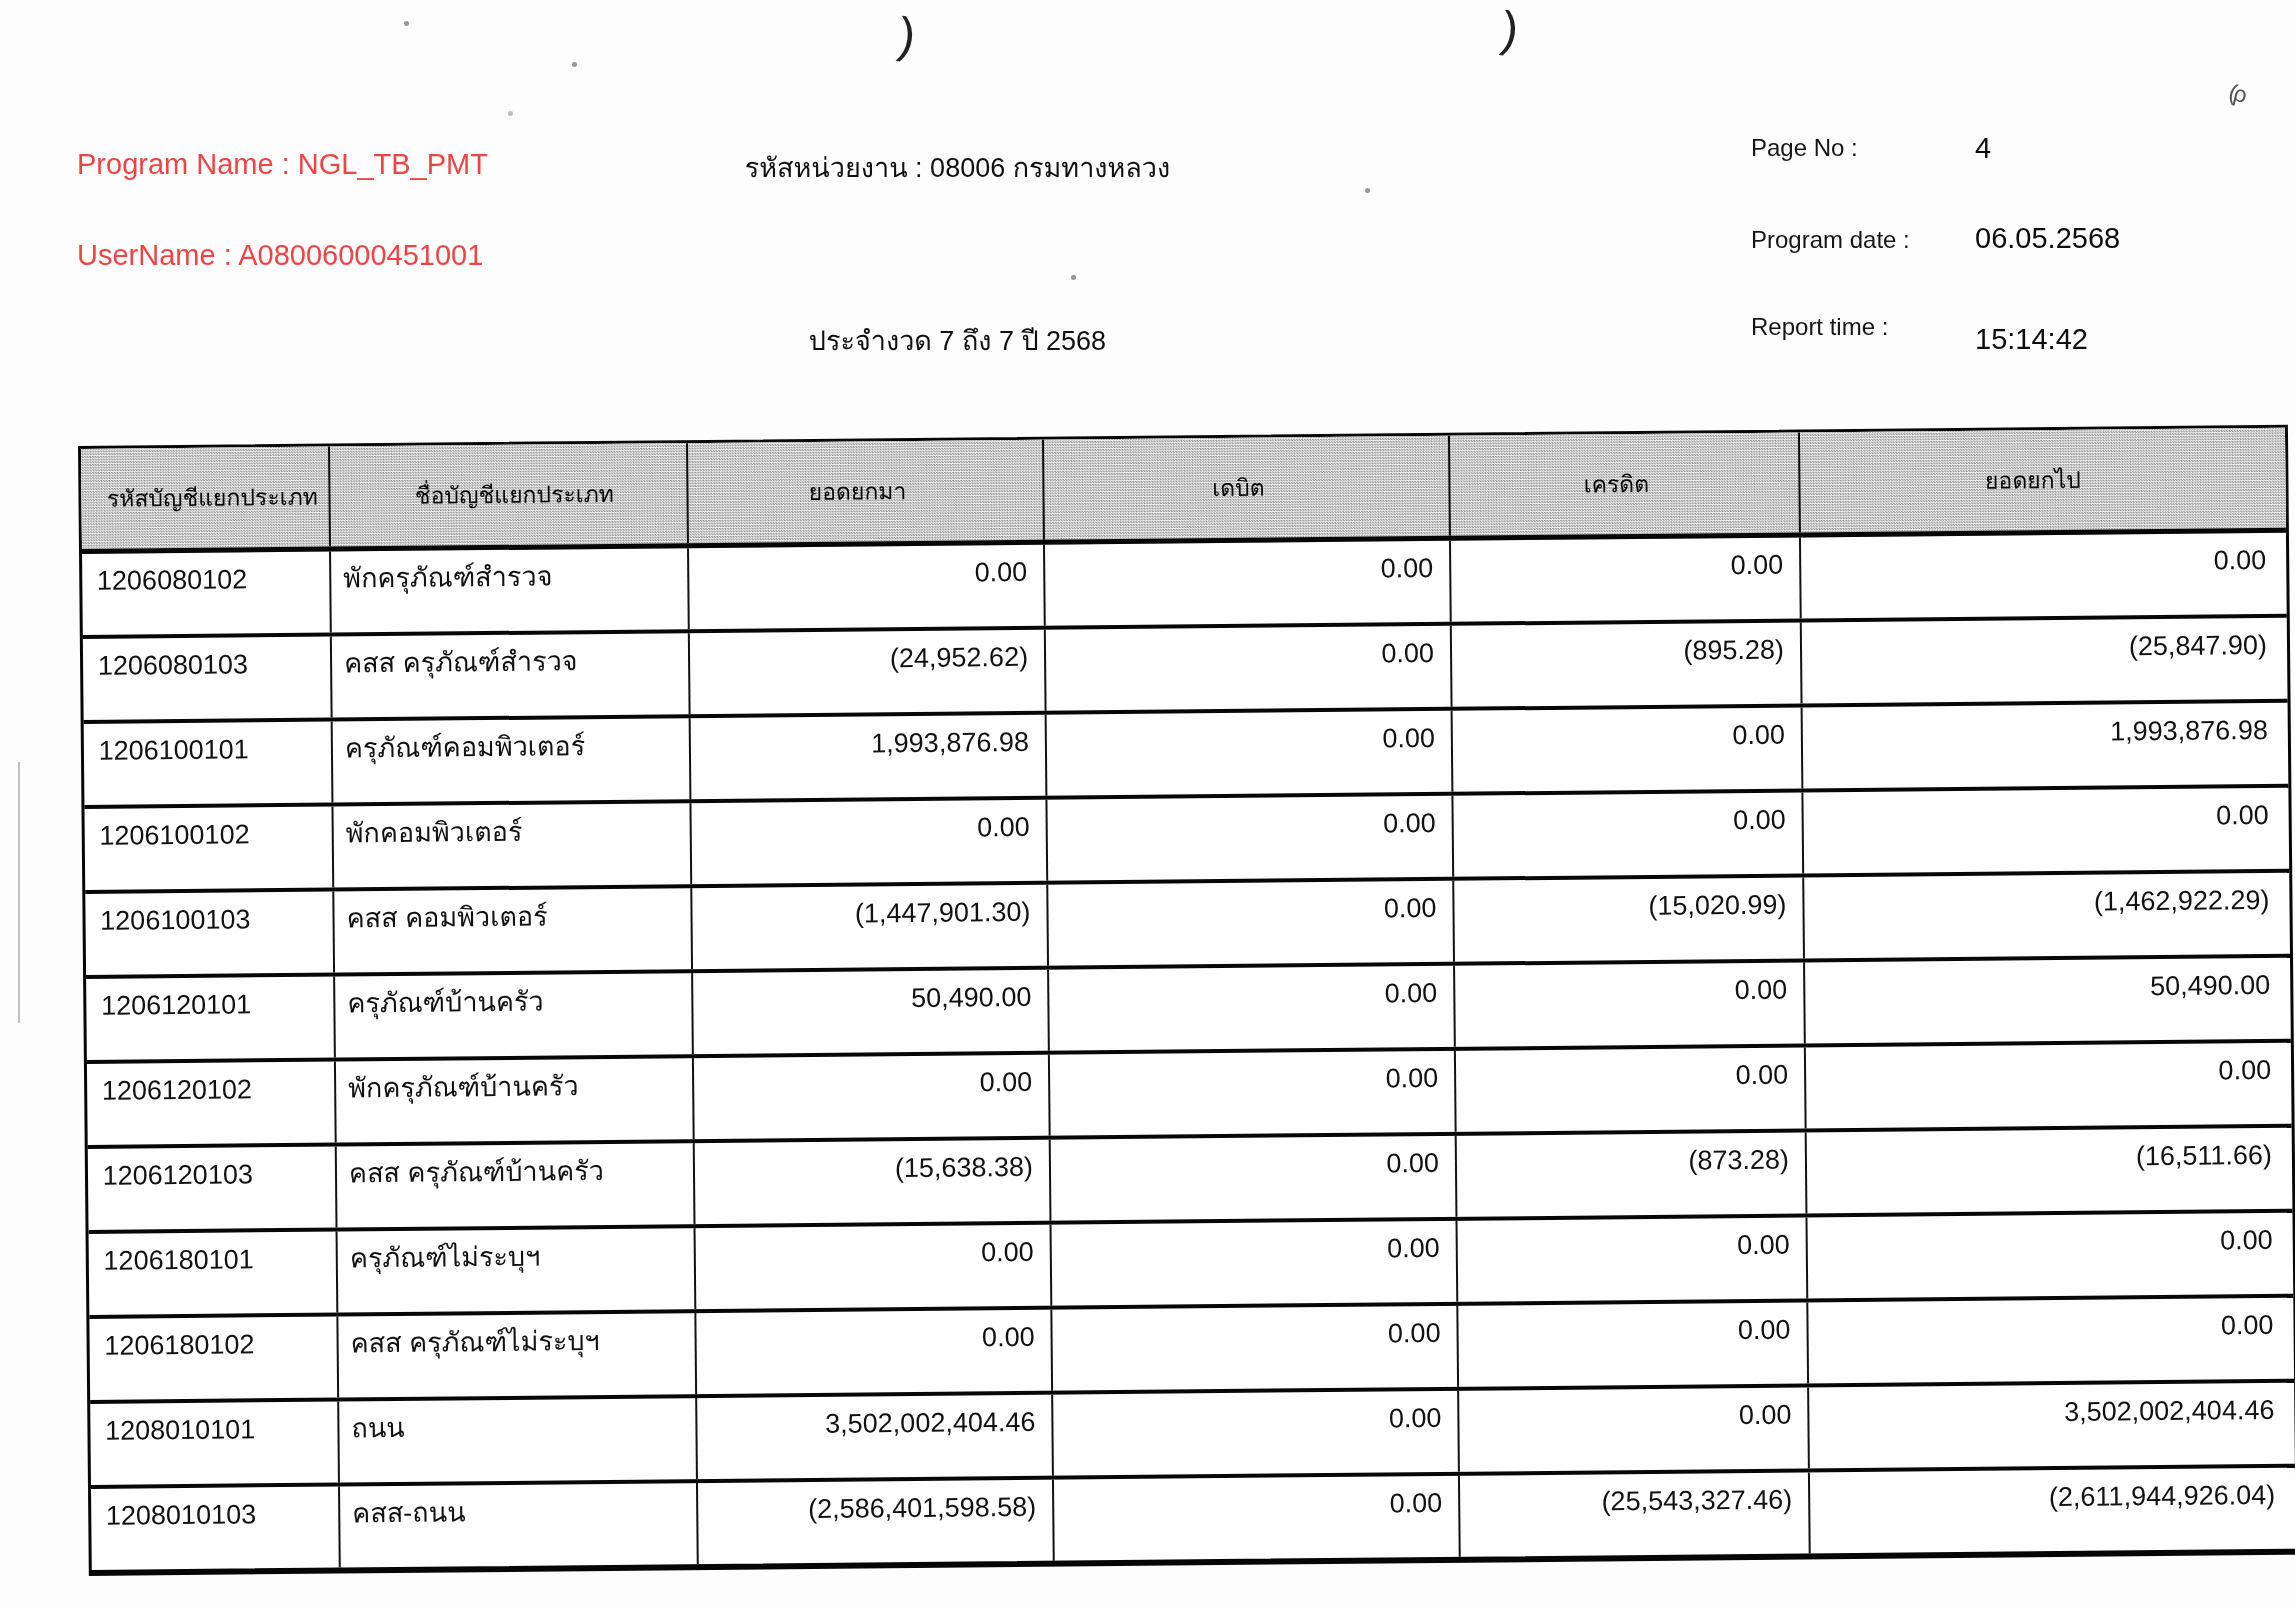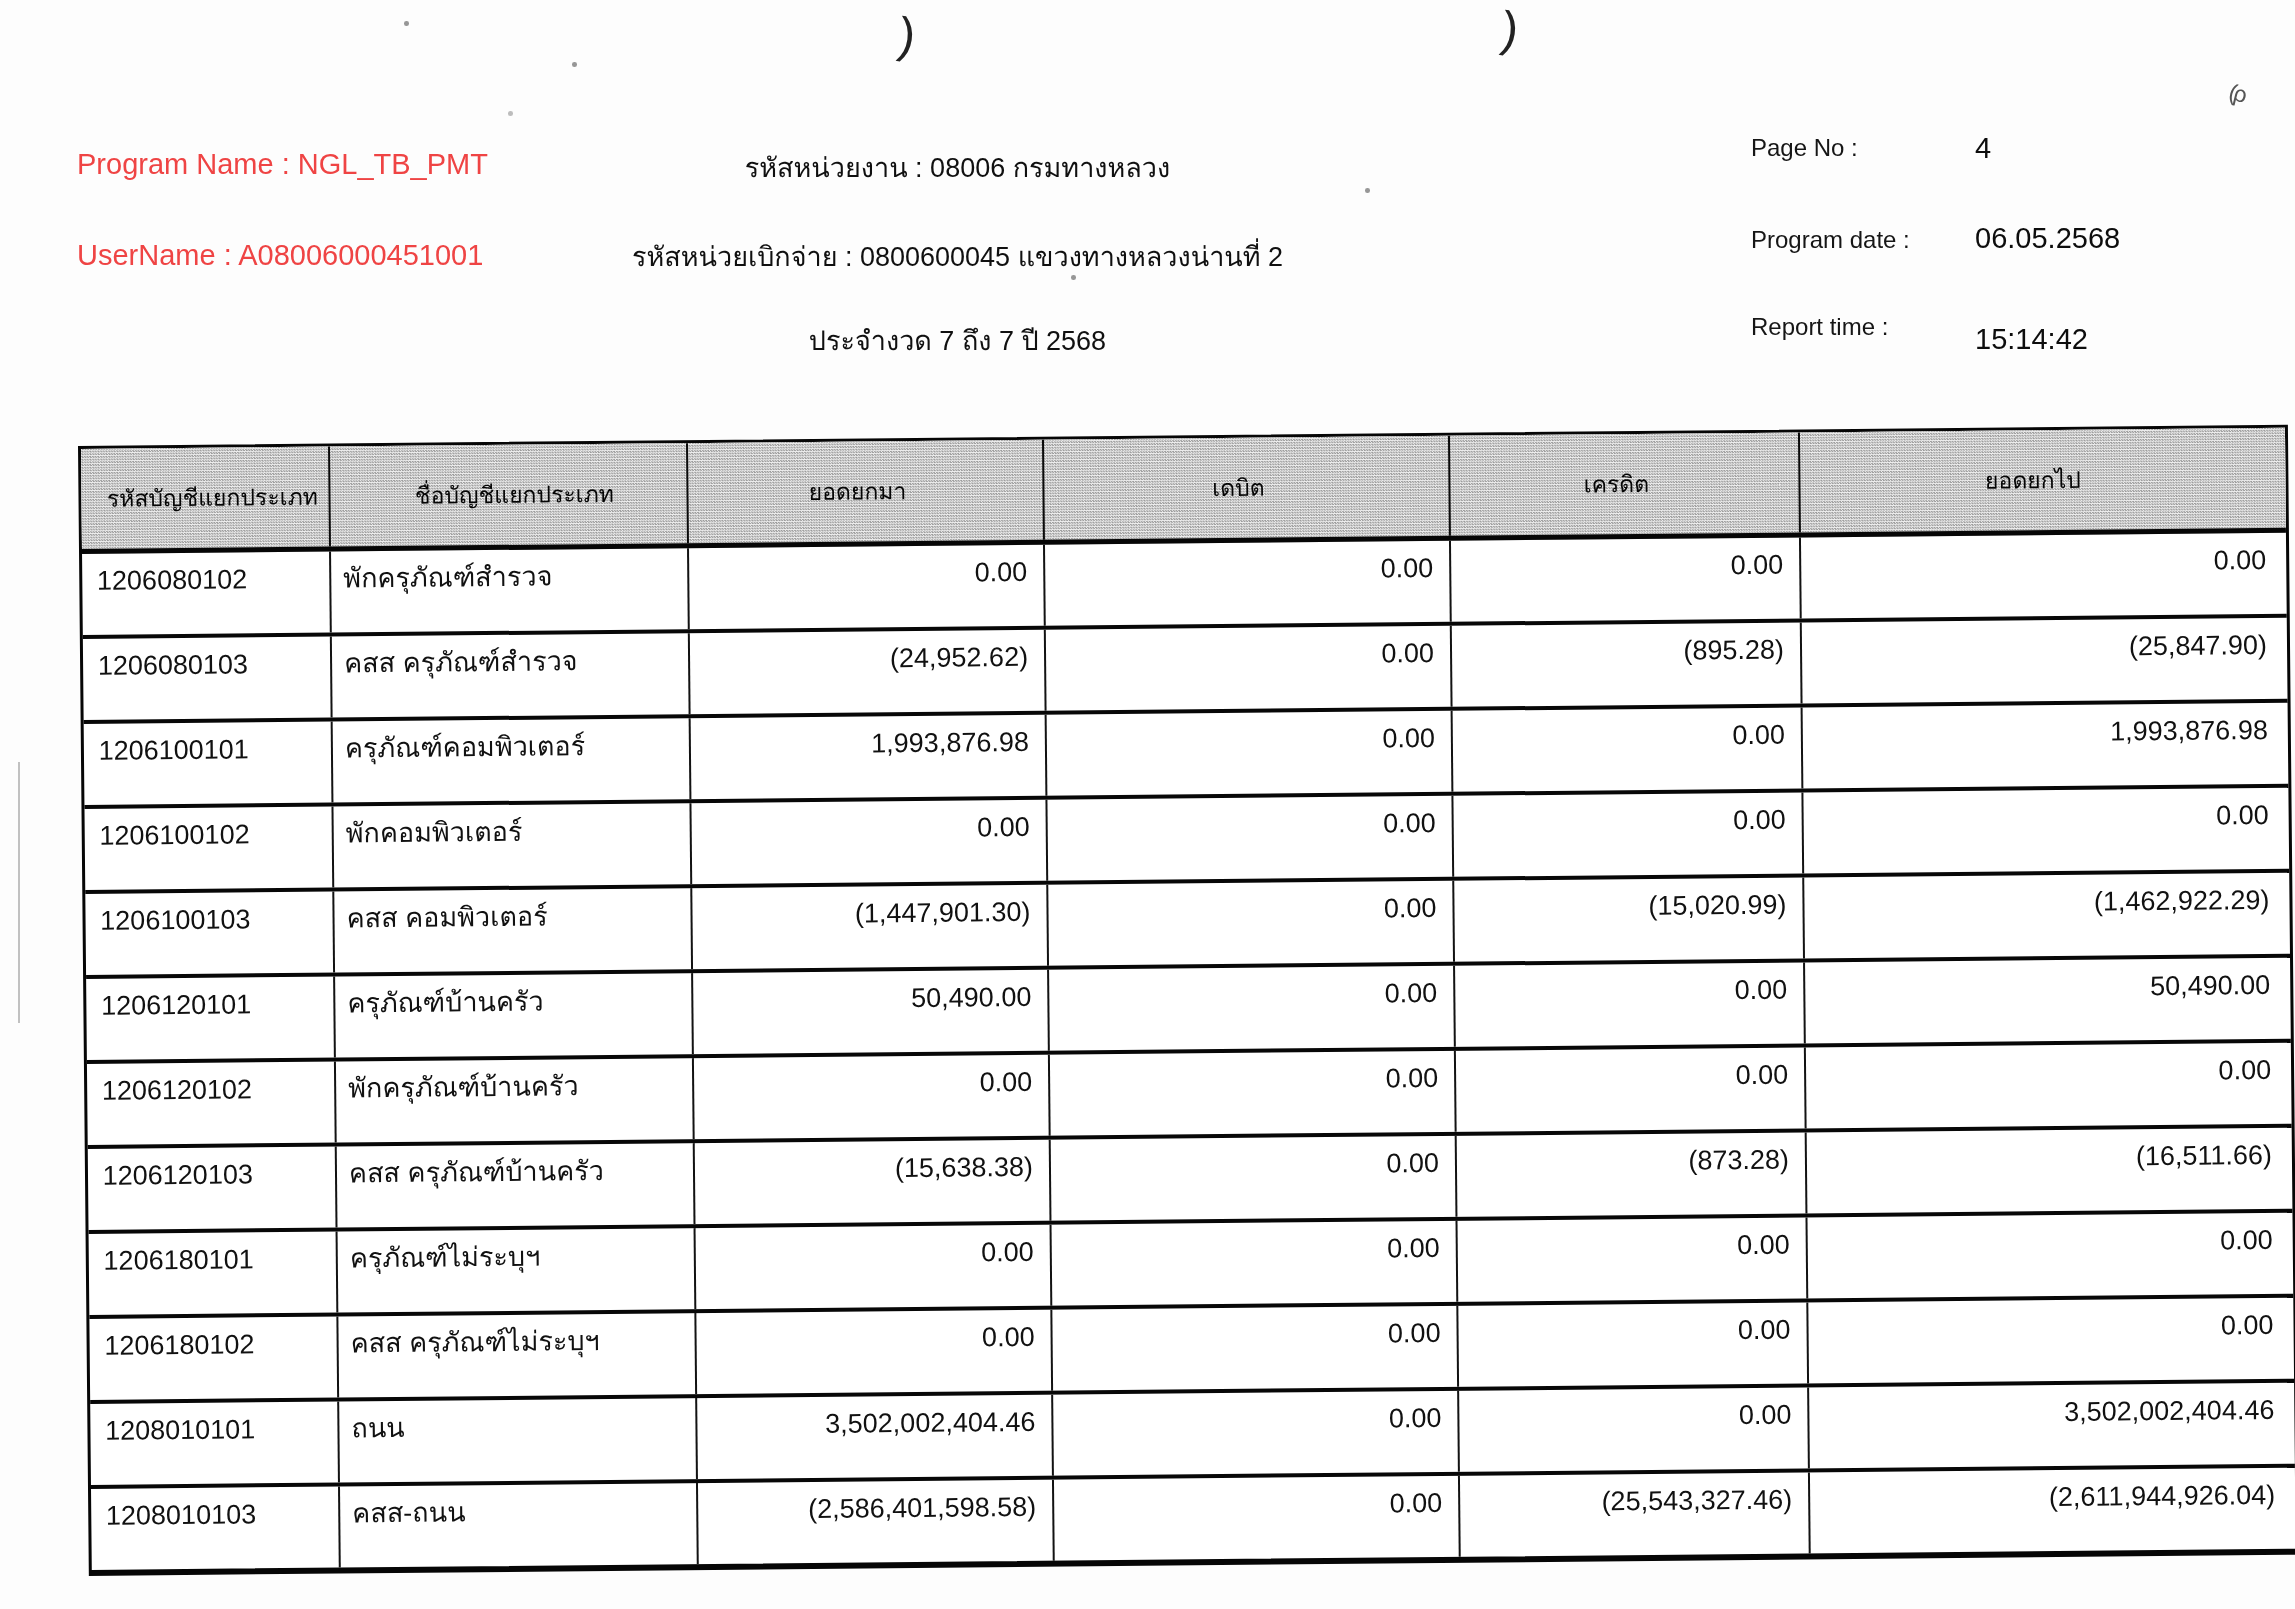--- a/index.html
+++ b/index.html
@@ -81,21 +81,20 @@
   <div class="abs speck" style="left:1365px;top:188px;"></div>
   <div class="abs speck" style="left:1071px;top:275px;"></div>
   <div class="abs speck" style="left:508px;top:111px;opacity:.35;"></div>
   <div class="abs speck" style="left:812px;top:1100px;opacity:.3;"></div>
 
 
   <div class="abs hdr-left" style="top:148px;">Program Name : NGL_TB_PMT</div>
   <div class="abs hdr-left" style="top:239px;text-align:center;">UserName : A08006000451001</div>
 
   <div class="abs hdr-center" style="top:146px;">รหัสหน่วยงาน : 08006 กรมทางหลวง</div>
-  <div class="abs hdr-center" style="top:235px;">รหัสหน่วยเบิกจ่าย : 0800600045 แขวงทางหลวงน่านที่ 2</div>
   <div class="abs hdr-center" style="top:319px;">ประจำงวด 7 ถึง 7 ปี 2568</div>
 
   <div class="abs hdr-right-label" style="top:134px;">Page No :</div>
   <div class="abs hdr-right-value" style="top:132px;">4</div>
   <div class="abs hdr-right-label" style="top:226px;">Program date :</div>
   <div class="abs hdr-right-value" style="top:222px;">06.05.2568</div>
   <div class="abs hdr-right-label" style="top:313px;">Report time :</div>
   <div class="abs hdr-right-value" style="top:309px;margin-top:14px;">15:14:42</div>
 
   <div class="abs tbl">

